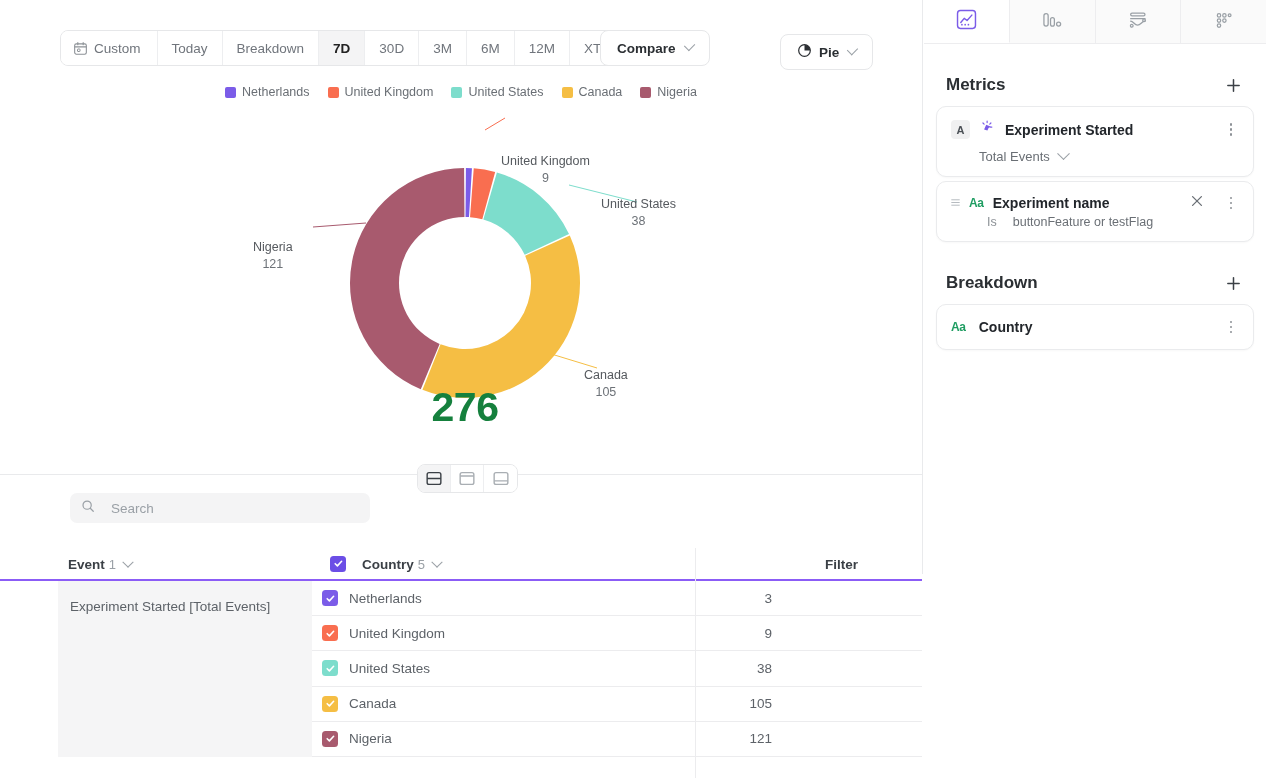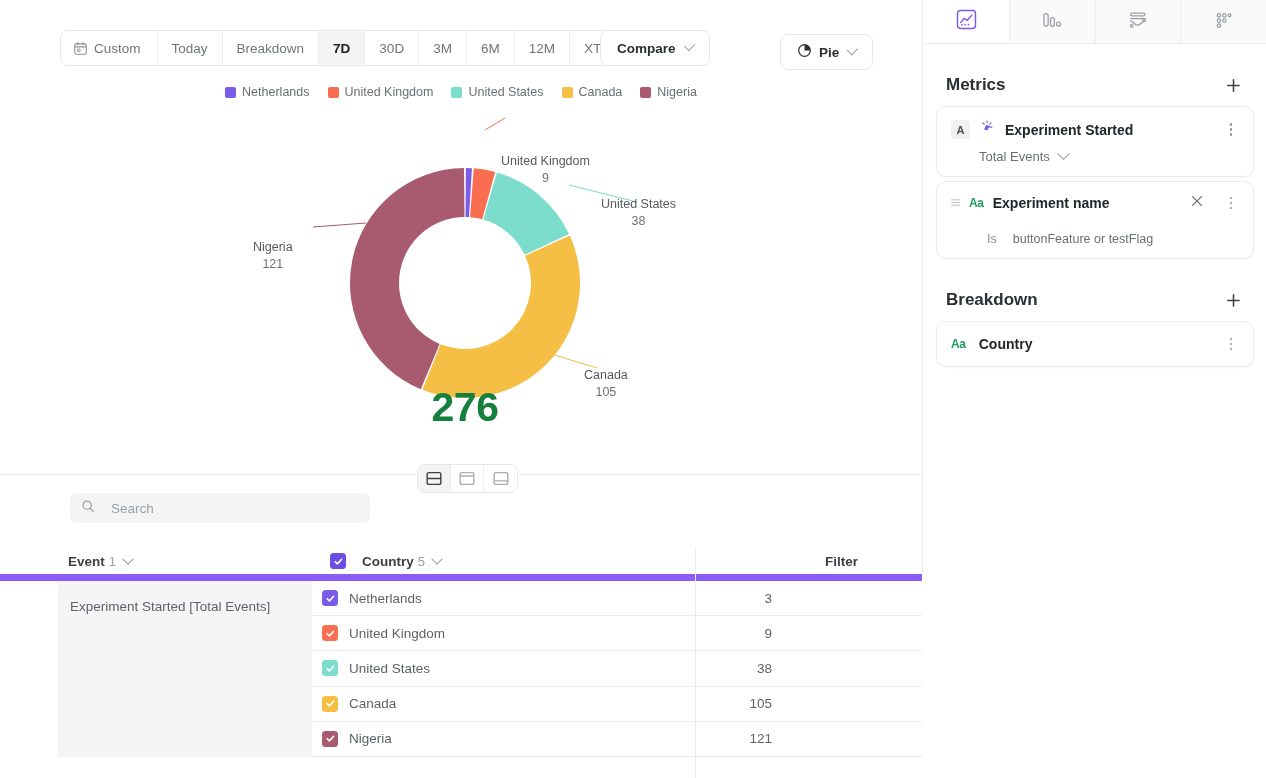--- a/index.html
+++ b/index.html
@@ -108,21 +108,21 @@
   .search-box input {
     border: none; outline: none; background: transparent;
     font-family: "Liberation Sans", sans-serif; font-size: 13.5px;
     color: #6a6f75; width: 100%;
   }
   .search-box input::placeholder { color: #9aa0a6; }
 
   .tbl { position: absolute; left: 0; top: 72px; width: 922px; }
   .tbl-head {
     display: flex; height: 33px; align-items: center;
-    border-bottom: 7px solid #8b5cf6;
+    border-bottom: 2px solid #8b5cf6;
   }
   .col-event { width: 330px; padding-left: 68px; }
   .col-country { width: 365px; display:flex; align-items:center; gap:16px; }
   .col-value { width: 227px; text-align: right; padding-right: 64px; }
   .h-txt { font-size: 13.5px; color: #3b4046; font-weight: bold; }
   .h-cnt { font-size: 13px; color: #9aa0a6; font-weight: normal; margin-left: 4px; }
   .hdr-chev { width:8px; height:8px; border-right:1.5px solid #9aa0a6;
               border-bottom:1.5px solid #9aa0a6; transform: rotate(45deg) translate(-2px,-2px);
               margin-left: 8px; display:inline-block; }
 
@@ -189,21 +189,21 @@
   .kebab i { width: 2.6px; height: 2.6px; border-radius: 50%; background: #8c9196; display:block; }
   .card-sub {
     margin-top: 9px; margin-left: 28px;
     font-size: 13px; color: #6a6f75; display: flex; align-items: center; gap: 6px;
     cursor: pointer;
   }
   .aa { font-size: 12px; font-weight: bold; color: #1f9d62; letter-spacing: -0.3px; }
   .drag { color: #b5babf; font-size: 12px; line-height: 1; letter-spacing: 0; }
   .x-ico { cursor: pointer; }
   .filter-sub {
-    margin-top: 20px; margin-left: 36px; display: flex; gap: 16px;
+    margin-top: 3px; margin-left: 36px; display: flex; gap: 16px;
     font-size: 12.5px; color: #6a6f75;
   }
   .filter-sub .op { color: #8c9196; }
 </style>
 </head>
 <body>
 
 <div id="app">
 
   <div class="main-area">

